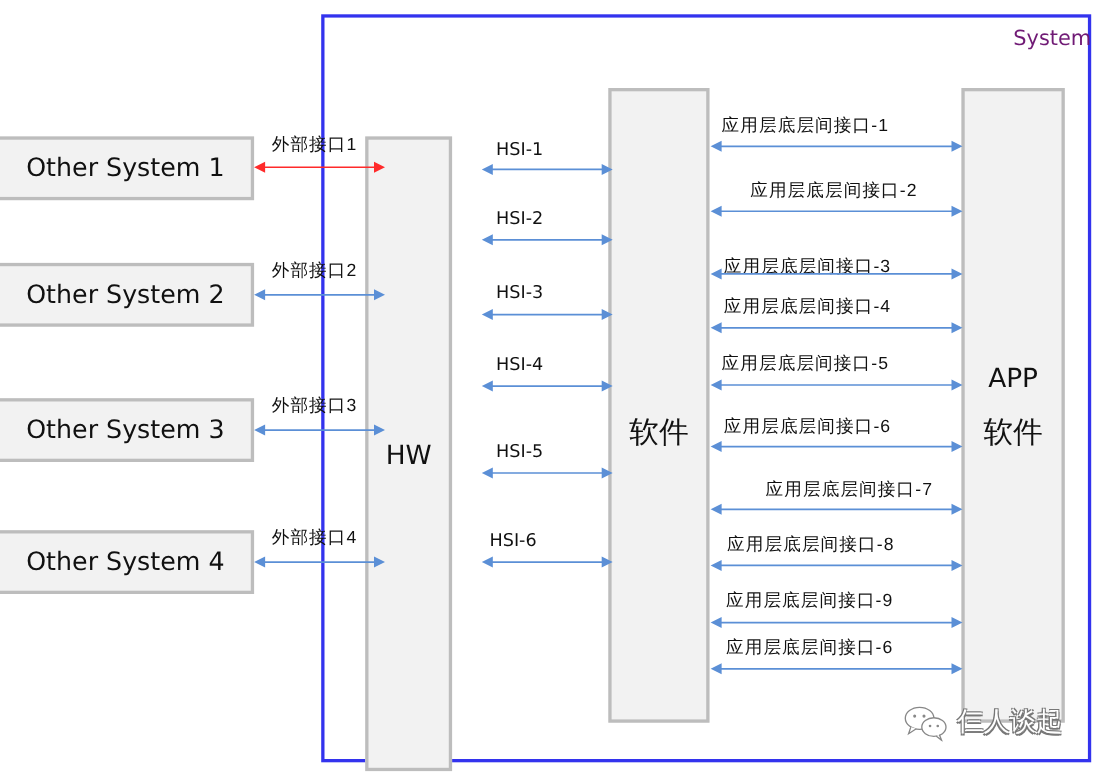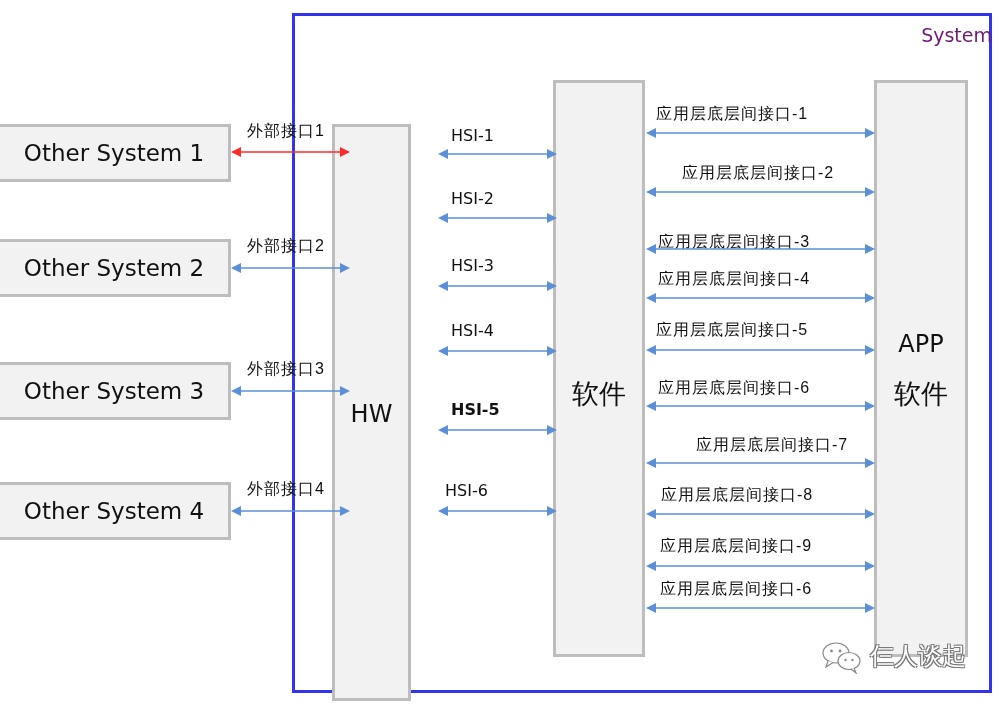--- a/index.html
+++ b/index.html
@@ -55,21 +55,21 @@
 
 <div class="lbl lbl-cn" style="left:247px; top:121px;">外部接口1</div>
 <div class="lbl lbl-cn" style="left:247px; top:236px;">外部接口2</div>
 <div class="lbl lbl-cn" style="left:247px; top:359px;">外部接口3</div>
 <div class="lbl lbl-cn" style="left:247px; top:479px;">外部接口4</div>
 
 <div class="lbl lbl-hsi" style="left:451px; top:126px;">HSI-1</div>
 <div class="lbl lbl-hsi" style="left:451px; top:189px;">HSI-2</div>
 <div class="lbl lbl-hsi" style="left:451px; top:256px;">HSI-3</div>
 <div class="lbl lbl-hsi" style="left:451px; top:321px;">HSI-4</div>
-<div class="lbl lbl-hsi" style="left:451px; top:400px;font-weight:bold;">HSI-5</div>
+<div class="lbl lbl-hsi" style="left:451px; top:400px;">HSI-5</div>
 <div class="lbl lbl-hsi" style="left:445px; top:481px;">HSI-6</div>
 
 <div class="lbl lbl-cn" style="left:656px; top:104px;">应用层底层间接口-1</div>
 <div class="lbl lbl-cn" style="left:682px; top:163px;text-align:right;">应用层底层间接口-2</div>
 <div class="lbl lbl-cn" style="left:658px; top:220px;margin-top:12px;">应用层底层间接口-3</div>
 <div class="lbl lbl-cn" style="left:658px; top:269px;">应用层底层间接口-4</div>
 <div class="lbl lbl-cn" style="left:656px; top:320px;">应用层底层间接口-5</div>
 <div class="lbl lbl-cn" style="left:658px; top:378px;">应用层底层间接口-6</div>
 <div class="lbl lbl-cn" style="left:684px; top:435px;margin-left:12px;">应用层底层间接口-7</div>
 <div class="lbl lbl-cn" style="left:661px; top:485px;">应用层底层间接口-8</div>

